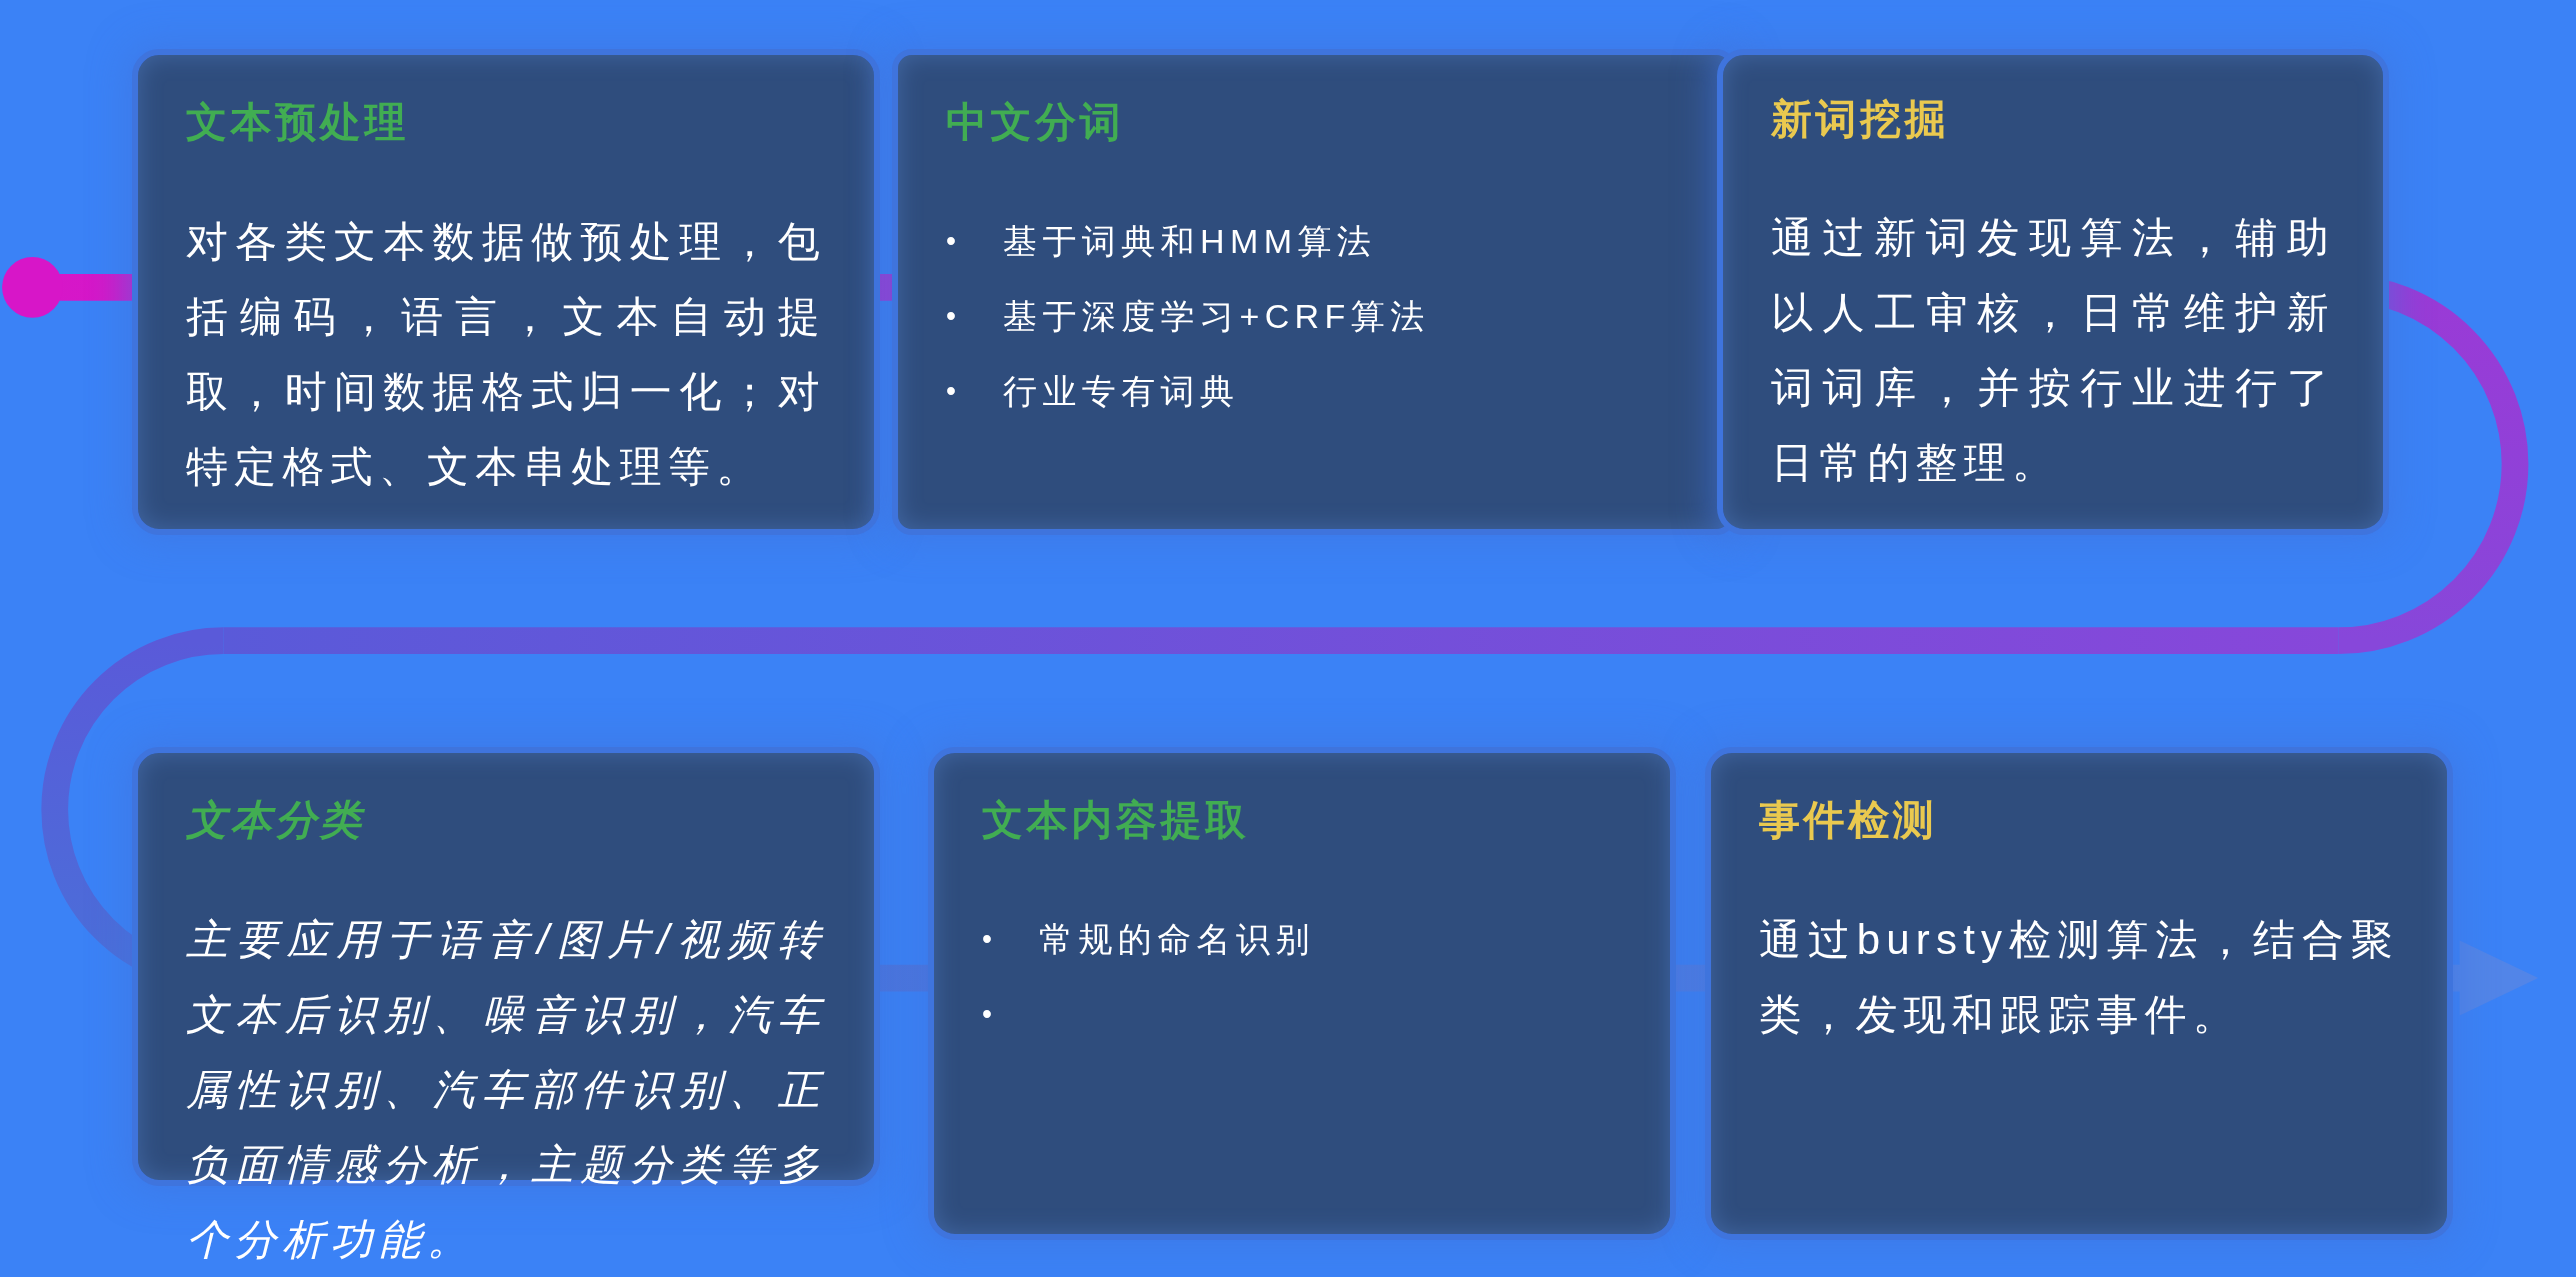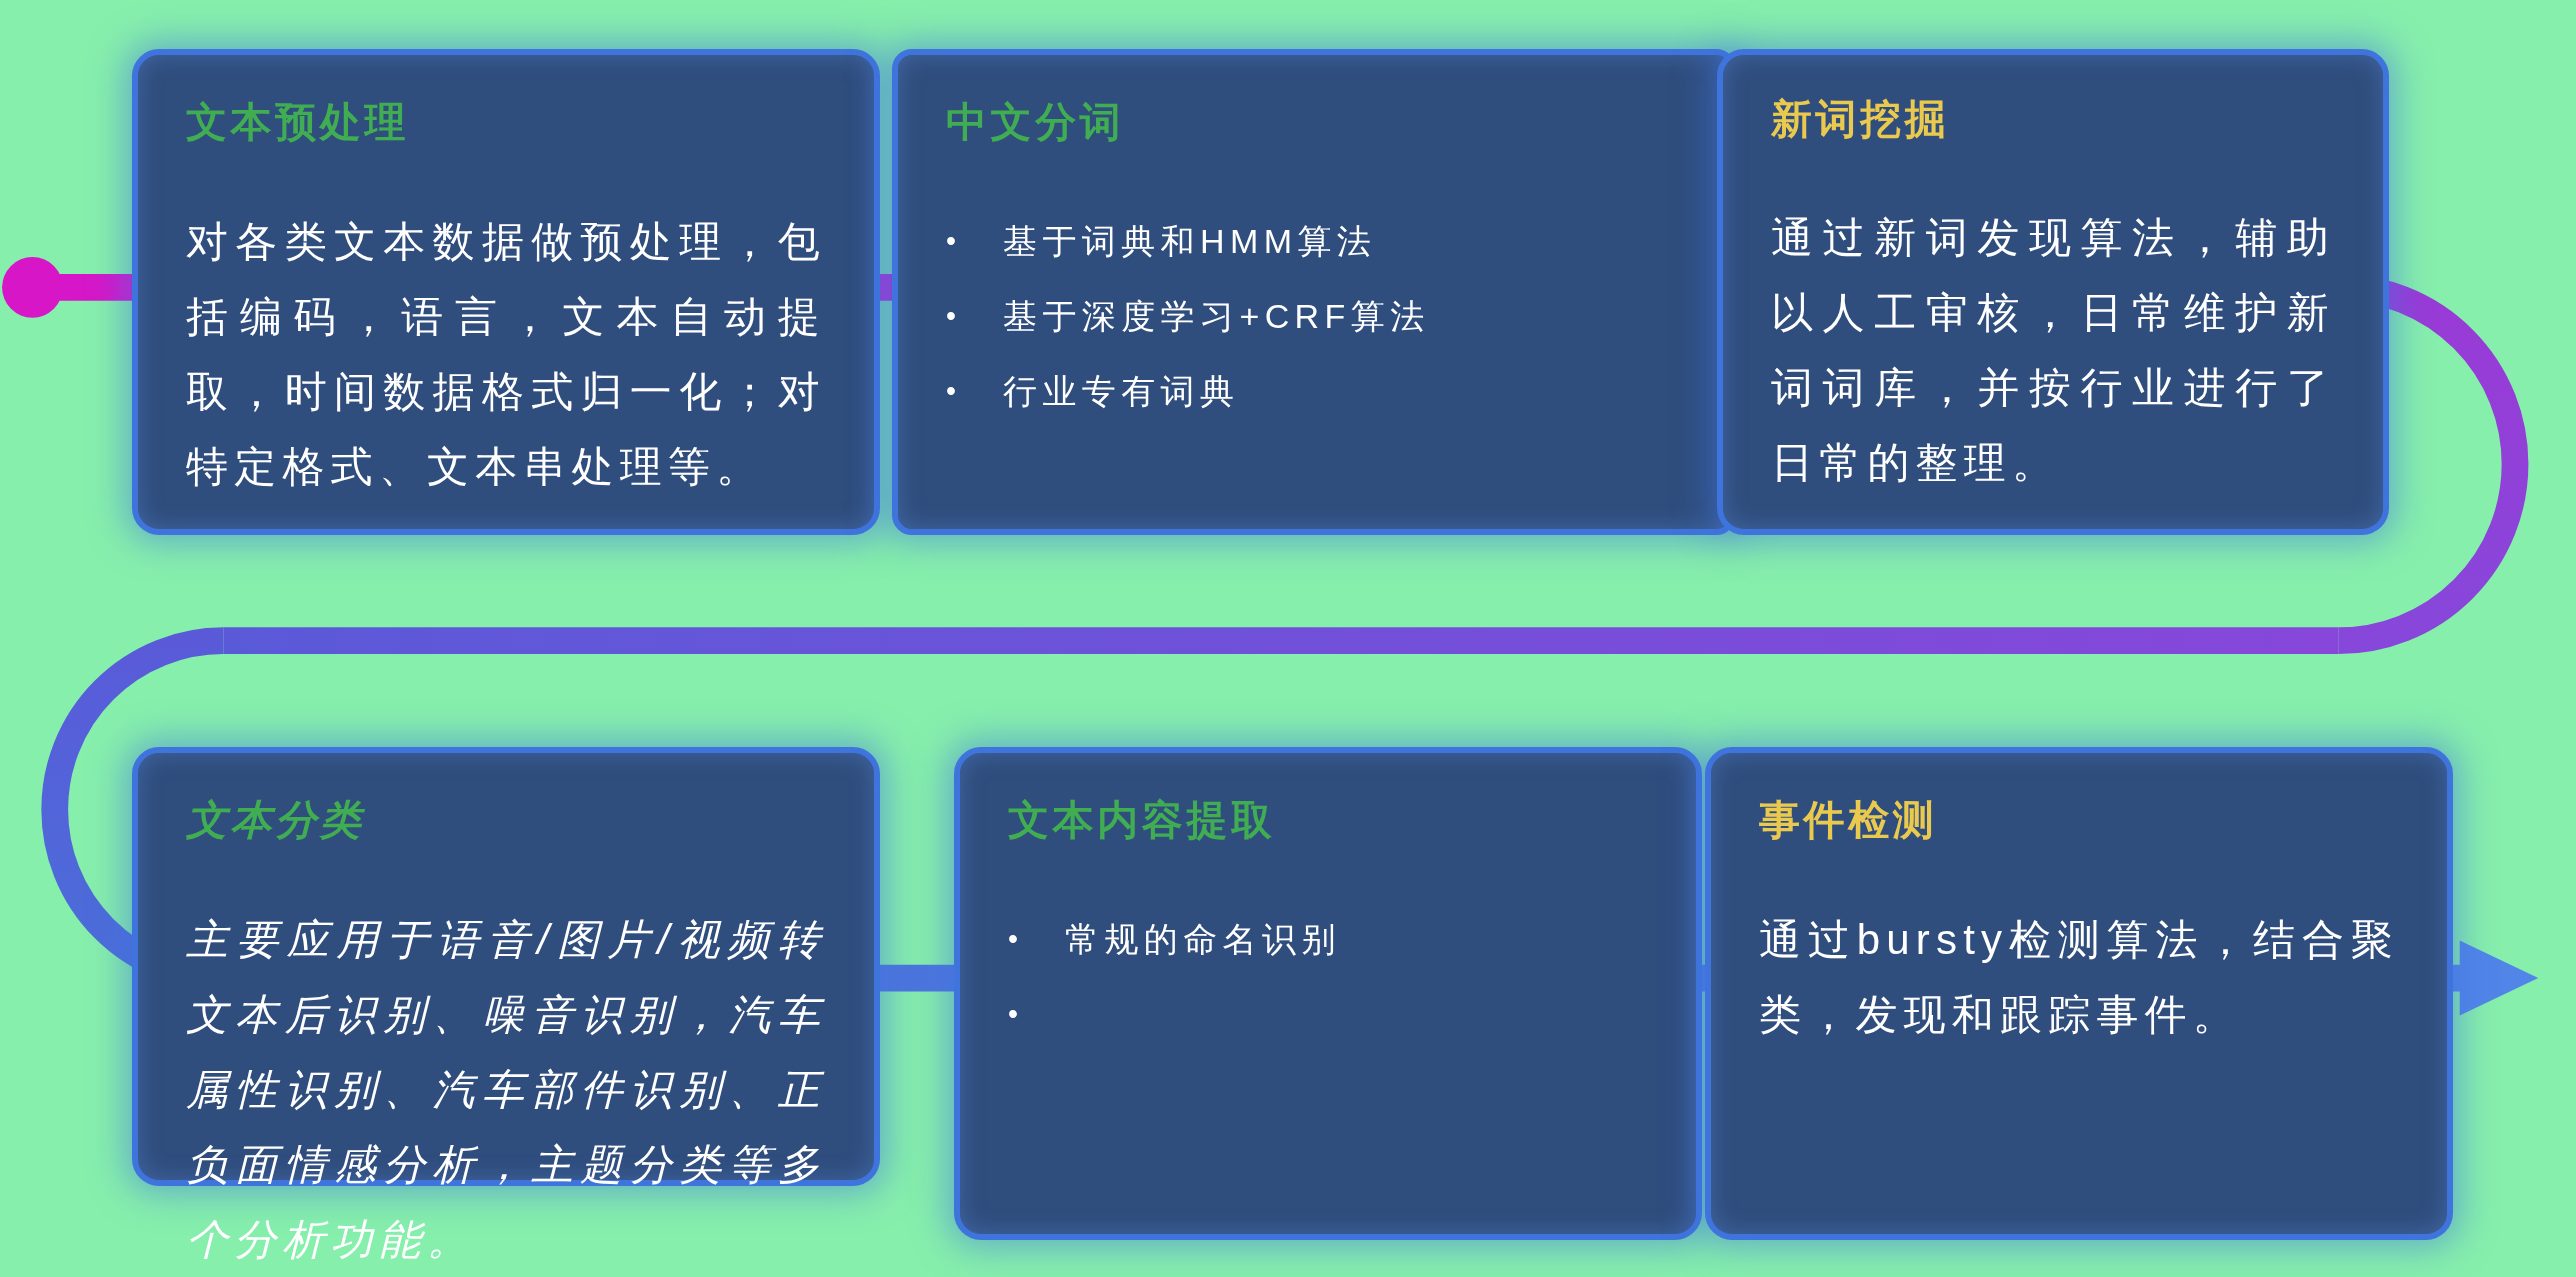--- a/index.html
+++ b/index.html
@@ -5,42 +5,42 @@
   * { margin:0; padding:0; box-sizing:border-box; }
   html, body { background:#ffffff; }
   body {
     width:2576px; height:1277px;
     font-family:"Liberation Sans","DejaVu Sans",sans-serif;
     overflow:hidden;
   }
   .stage {
     position:relative;
     width:2576px; height:1277px;
-    background:#86efac;
+    background:#3b82f6;
   }
   .flow-svg {
     position:absolute; left:0; top:0;
     width:2576px; height:1277px;
     z-index:1;
   }
   .card {
     position:absolute;
     z-index:2;
     background:var(--card-bg,#2f4d7d);
     border:6.2px solid var(--card-border,#3f74dd);
     border-radius:27px;
     box-shadow:0 0 34px 7.1px var(--card-glow,rgba(63,116,221,0.5)),
                inset 0 0 25px rgba(110,165,255,0.30);
     padding:43px 48px 36px 48px;
   }
   .c1 { left:132px;  top:49px;  width:748px; height:486px; }
   .c2 { left:892px; top:49px;  width:844px; height:486px;border-radius:20px; }
   .c3 { left:1717px; top:49px;  width:672px; height:486px;font-family:Liberation Mono, monospace; }
   .c4 { left:132px;  top:747px; width:748px; height:439px;font-style:italic; }
-  .c5 { left:928px; top:747px; width:748px; height:493px;margin-left:26px; }
+  .c5 { left:928px; top:747px; width:748px; height:493px; }
   .c6 { left:1705px; top:747px; width:748px; height:493px; }
   .card-title {
     font-size:41px;
     font-weight:bold;
     letter-spacing:3.6px;
     line-height:49px;
     margin-bottom:57px;
   }
   .accent-green  { color:var(--title-green,#41ad52); }
   .accent-yellow { color:var(--title-yellow,#eac94f); }

